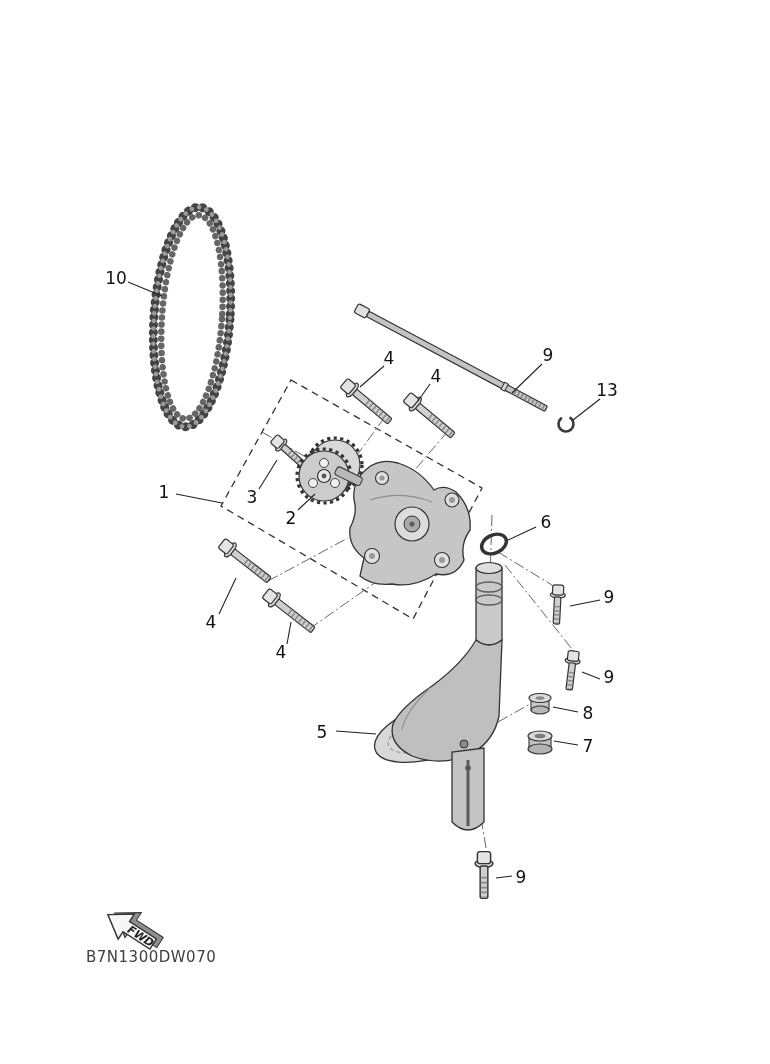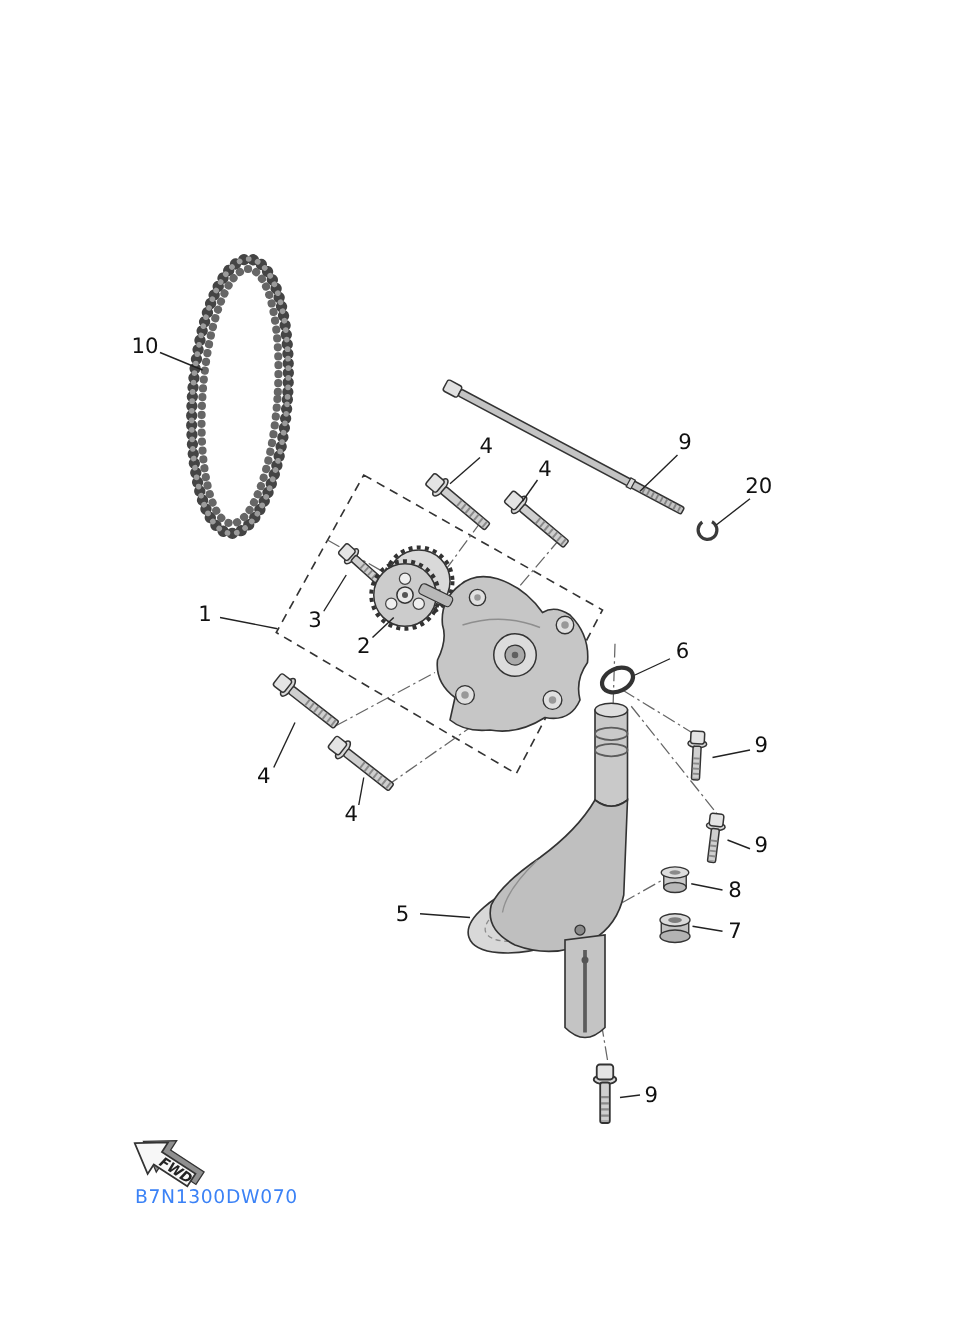--- a/index.html
+++ b/index.html
@@ -7,21 +7,21 @@
     position:relative;width:770px;height:1064px;background:#ffffff;
     font-family:"DejaVu Sans",sans-serif;overflow:hidden;
   }
   .canvas svg{position:absolute;left:0;top:0;}
   .callout{
     position:absolute;transform:translate(-50%,-50%);
     font-size:17px;color:#111;line-height:1;user-select:none;
   }
   .part-code{
     position:absolute;left:86px;top:948px;
-    font-size:15px;color:#3b82f6;letter-spacing:.5px;margin-left:22px;
+    font-size:15px;color:#404040;letter-spacing:.5px;
   }
 </style>
 </head>
 <body>
 
 <div class="canvas">
 
   <svg width="770" height="1064" viewBox="0 0 770 1064">
     <defs>
       <g id="bolt-long">
@@ -184,21 +184,21 @@
 
     <g transform="translate(116,902) rotate(33)">
       <polygon points="5,10 27,-5 27,4 59,4 59,16 27,16 27,25" fill="#8f8f8f" stroke="#333" stroke-width="1"></polygon>
       <polygon points="0,15 22,0 22,9 54,9 54,21 22,21 22,30" fill="#f7f7f7" stroke="#333" stroke-width="1.4"></polygon>
       <text x="25" y="19" font-size="11" font-style="italic" font-weight="bold" fill="#222">FWD</text>
     </g>
   </svg>
 
   <span class="callout" style="left:116px;top:278px">10</span>
   <span class="callout" style="left:548px;top:355px">9</span>
-  <span class="callout" style="left:607px;top:390px">20</span>
+  <span class="callout" style="left:607px;top:390px">13</span>
   <span class="callout" style="left:389px;top:358px">4</span>
   <span class="callout" style="left:436px;top:376px">4</span>
   <span class="callout" style="left:164px;top:492px">1</span>
   <span class="callout" style="left:252px;top:497px">3</span>
   <span class="callout" style="left:291px;top:518px">2</span>
   <span class="callout" style="left:546px;top:522px">6</span>
   <span class="callout" style="left:211px;top:622px">4</span>
   <span class="callout" style="left:281px;top:652px">4</span>
   <span class="callout" style="left:609px;top:597px">9</span>
   <span class="callout" style="left:609px;top:677px">9</span>

